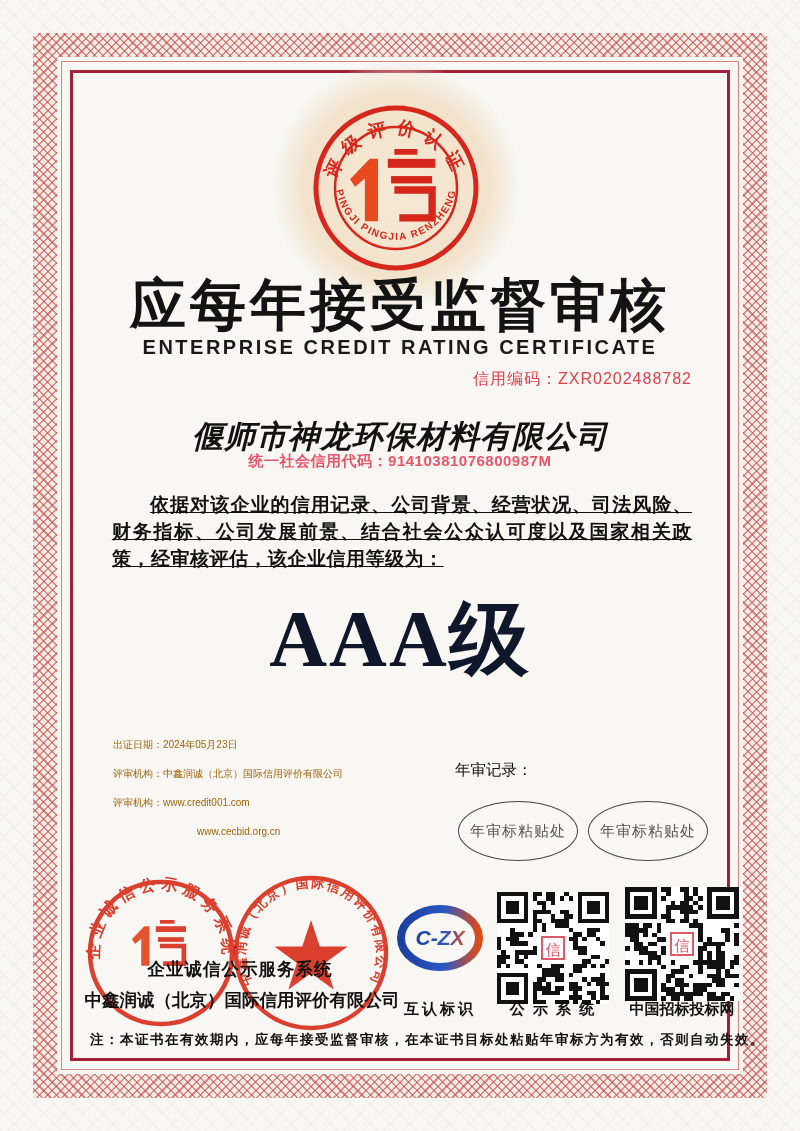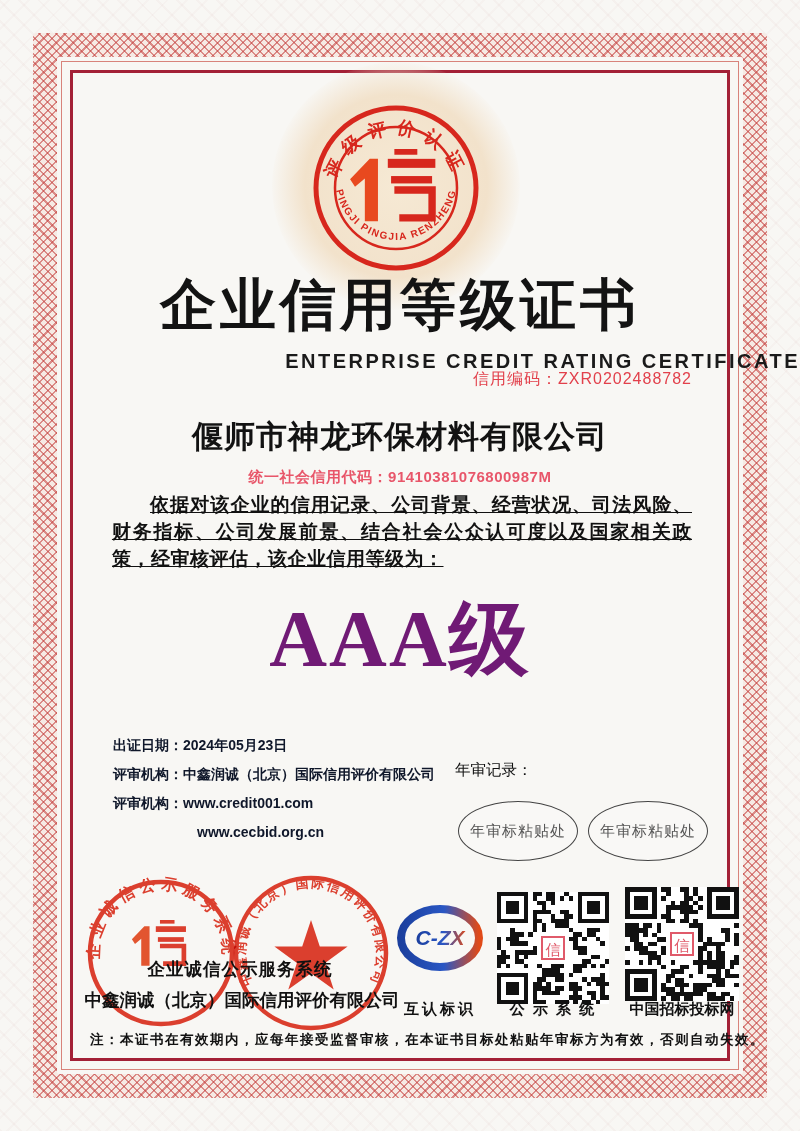--- a/index.html
+++ b/index.html
@@ -41,47 +41,47 @@
     position:absolute;left:272px;top:62px;width:248px;height:248px;border-radius:50%;
     background:radial-gradient(circle, #f6e9d4 0%, #f2e2cb 52%, rgba(242,226,203,0) 72%);
   }
   .seal-top{position:absolute;left:310px;top:102px;width:172px;height:172px;}
   
   .title{
     position:absolute;left:0;right:0;top:268px;text-align:center;
     font-size:56px;font-weight:900;letter-spacing:4px;color:#131313;
   }
   .subtitle{
-    position:absolute;left:0;right:0;top:336px;text-align:right;
-    font-size:20px;font-weight:700;letter-spacing:2.5px;color:#1a1a1a;margin-top:14px;
+    position:absolute;left:0;right:0;top:336px;text-align:center;
+    font-size:20px;font-weight:700;letter-spacing:2.5px;color:#1a1a1a;
   }
   .credit-code{
     position:absolute;right:108px;top:369px;
     font-size:16px;font-weight:400;color:#e2404b;letter-spacing:1px;
   }
   .company{
     position:absolute;left:0;right:0;top:416px;text-align:center;
-    font-size:31px;font-weight:900;color:#121212;letter-spacing:1px;
+    font-size:31px;font-weight:900;color:#121212;letter-spacing:1px;font-style:italic;
   }
   .uscc{
     position:absolute;left:0;right:0;top:452px;text-align:center;
-    font-size:15px;font-weight:700;color:#e8566a;letter-spacing:.5px;margin-top:16px;
+    font-size:15px;font-weight:700;color:#e8566a;letter-spacing:.5px;
   }
   .paragraph{
     position:absolute;left:112px;right:108px;top:492px;
     font-size:19px;font-weight:700;color:#111;line-height:1.42;
     text-align:justify;text-indent:2em;letter-spacing:.5px;text-decoration:underline;
   }
   .rating{
     position:absolute;left:0;right:0;top:586px;text-align:center;
     font-family:"Liberation Serif","DejaVu Serif",serif;
-    font-size:80px;font-weight:700;color:#701a75;letter-spacing:2px;
+    font-size:80px;font-weight:700;color:#0f172a;letter-spacing:2px;
   }
   
-  .details{position:absolute;left:113px;top:735px;font-size:14px;font-weight:700;color:#0f172a;}
+  .details{position:absolute;left:113px;top:735px;font-size:10px;font-weight:400;color:#a16207;}
   .details .row{height:29px;line-height:20px;white-space:nowrap;}
   .details .lbl{display:inline-block;}
   .details .indent{padding-left:84px;}
   .annual-label{position:absolute;left:455px;top:760px;font-size:15.5px;font-weight:400;color:#111;}
   .slot{
     position:absolute;top:801px;width:118px;height:58px;border:1.6px solid #444;border-radius:50%;
     display:flex;align-items:center;justify-content:center;
     font-size:15px;color:#555;letter-spacing:1px;background:rgba(255,255,255,.2);
   }
   .slot1{left:458px;} .slot2{left:588px;}
@@ -141,21 +141,21 @@
   </text>
   <g transform="translate(86,88) scale(0.82)">
     <rect x="-2" y="-50" width="28" height="7" fill="#d7271d"></rect>
     <polygon points="-22,-38 -22,38 -38,38 -38,-14 -50,-4 -56,-13 -32,-38" fill="#e8491f"></polygon>
     <rect x="-10" y="-38" width="58" height="11" fill="#d7271d"></rect>
     <rect x="-6" y="-17" width="50" height="9" fill="#d7271d"></rect>
     <path d="M -2 0 H 44 V 34 H 4" fill="none" stroke="#d7271d" stroke-width="9"></path>
   </g>
 </svg>
 
-<div class="title">企业信用等级证书</div>
+<div class="title">应每年接受监督审核</div>
 <div class="subtitle">ENTERPRISE CREDIT RATING CERTIFICATE</div>
 <div class="credit-code"><span>信用编码：</span><span>ZXR0202488782</span></div>
 
 <div class="company">偃师市神龙环保材料有限公司</div>
 <div class="uscc"><span>统一社会信用代码：</span><span>91410381076800987M</span></div>
 
 <div class="paragraph">依据对该企业的信用记录、公司背景、经营状况、司法风险、财务指标、公司发展前景、结合社会公众认可度以及国家相关政策，经审核评估，该企业信用等级为：</div>
 <div class="rating">AAA级</div>
 
 <div class="details">

